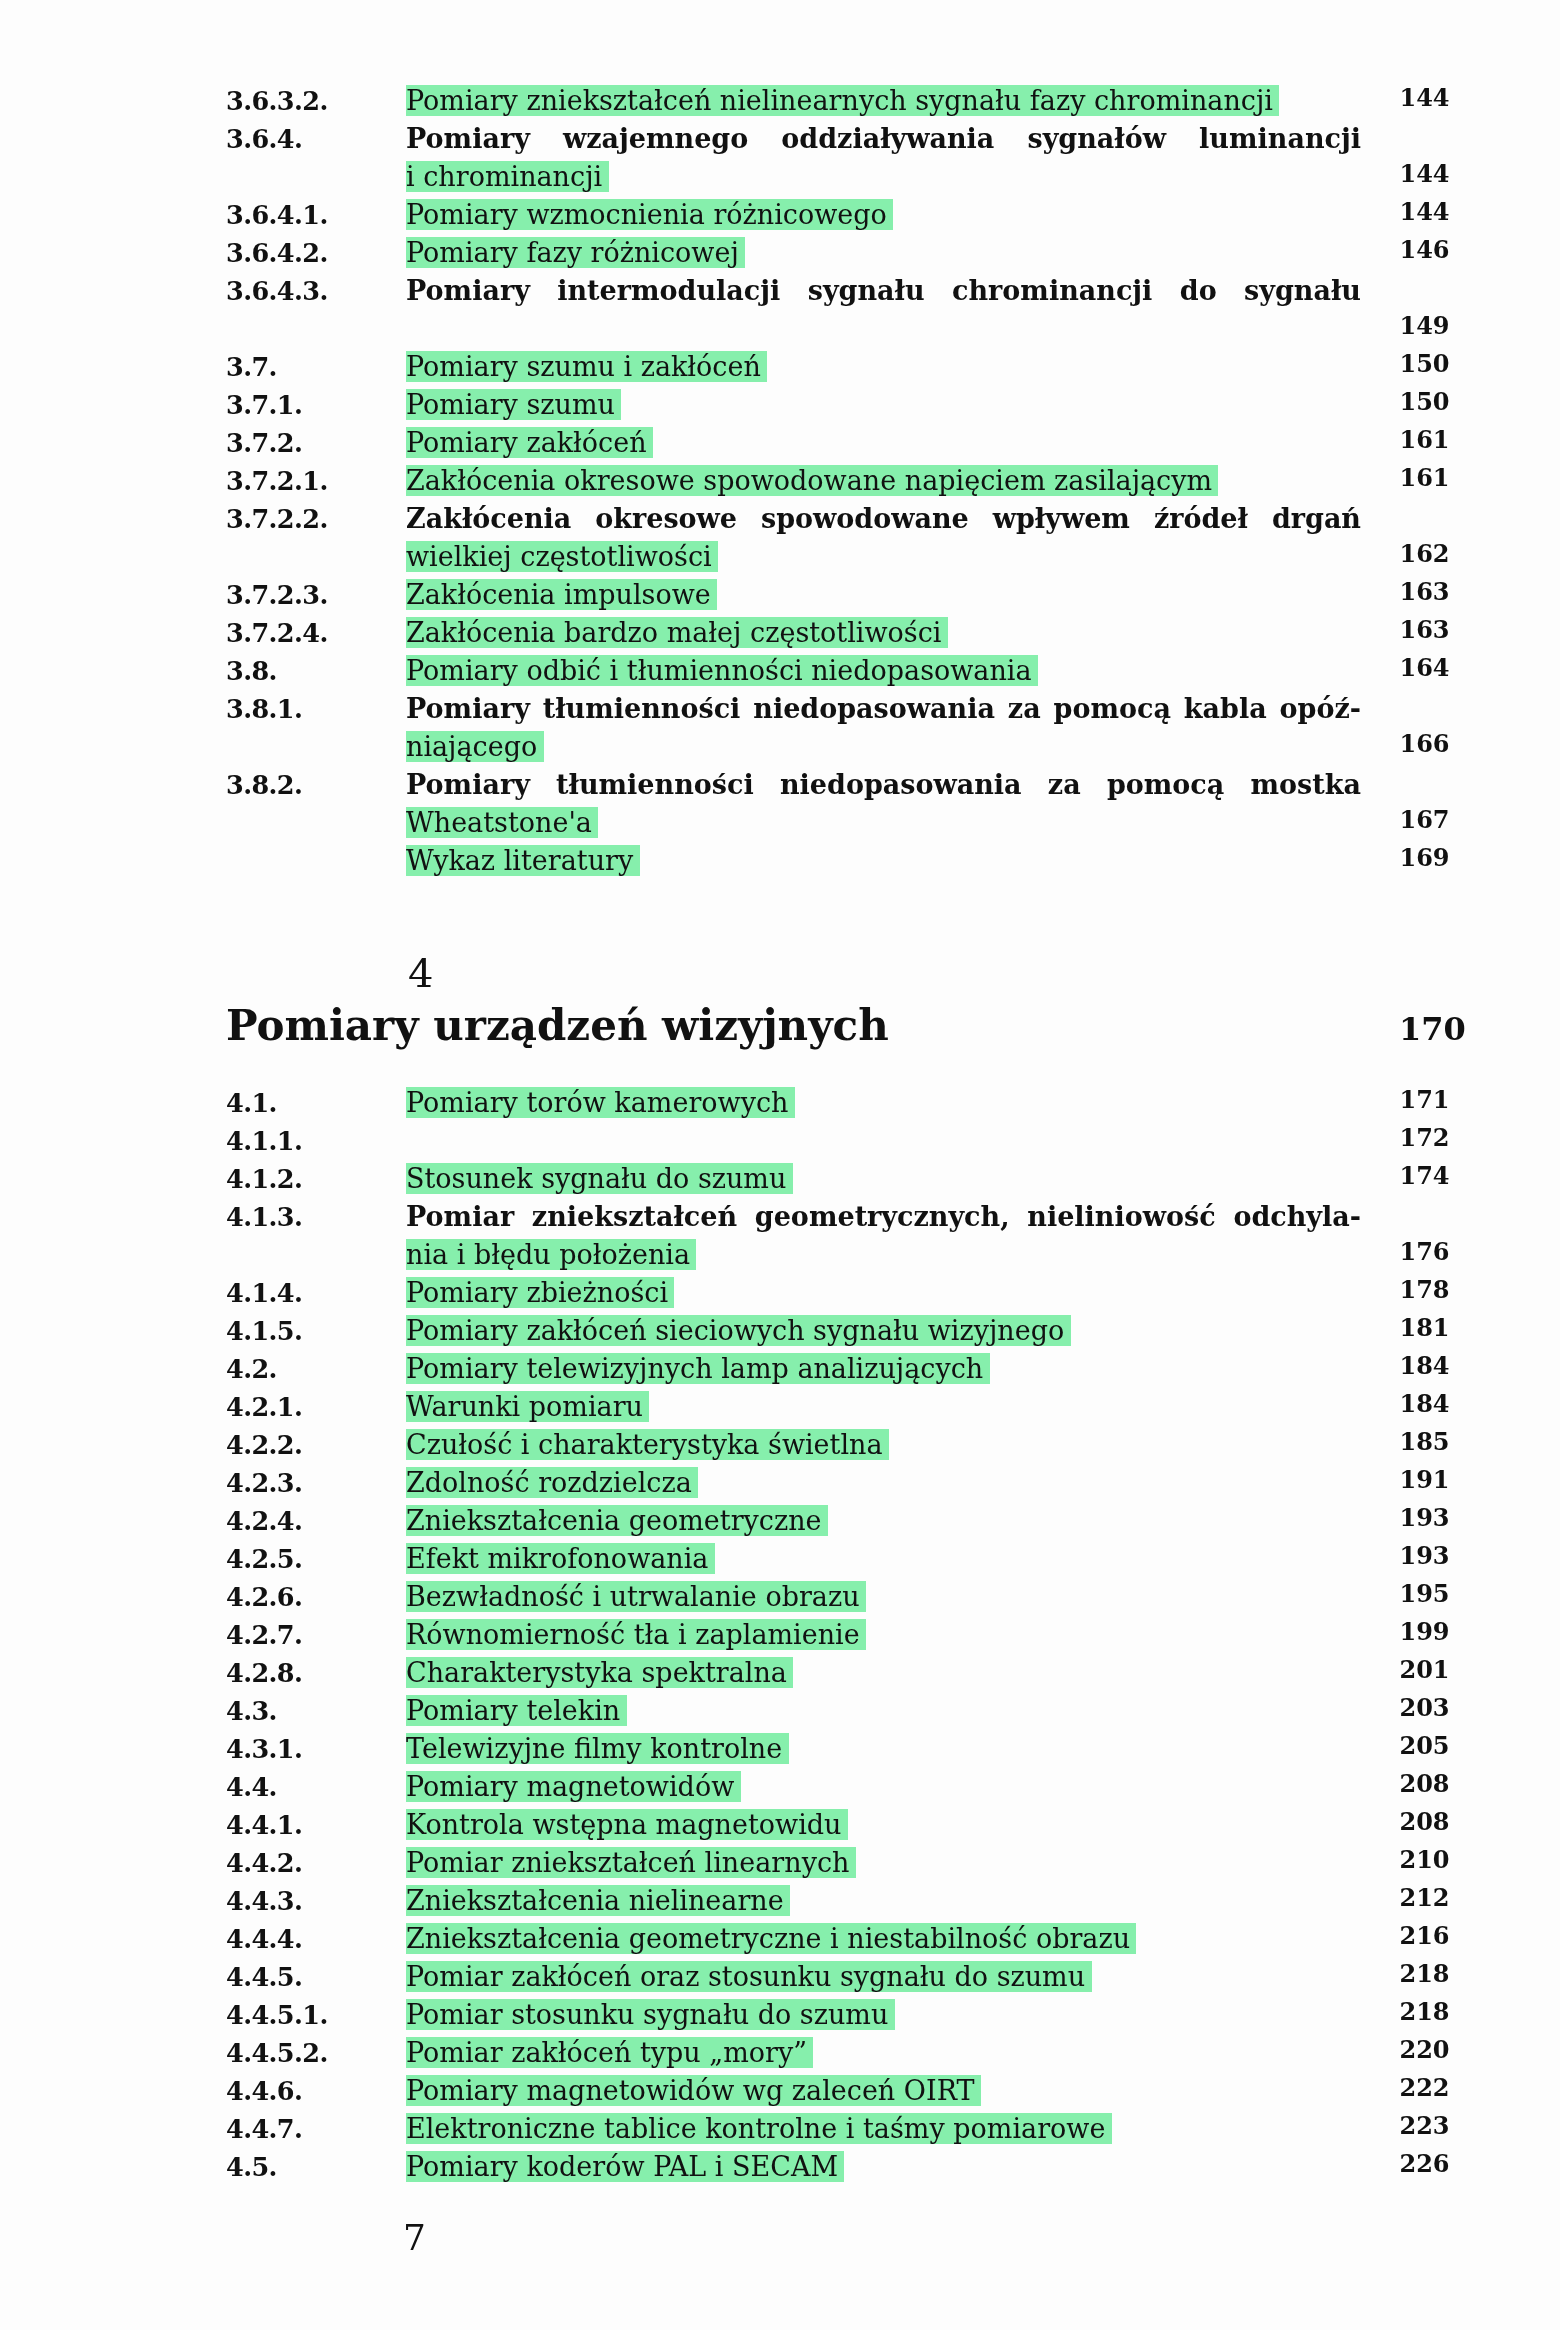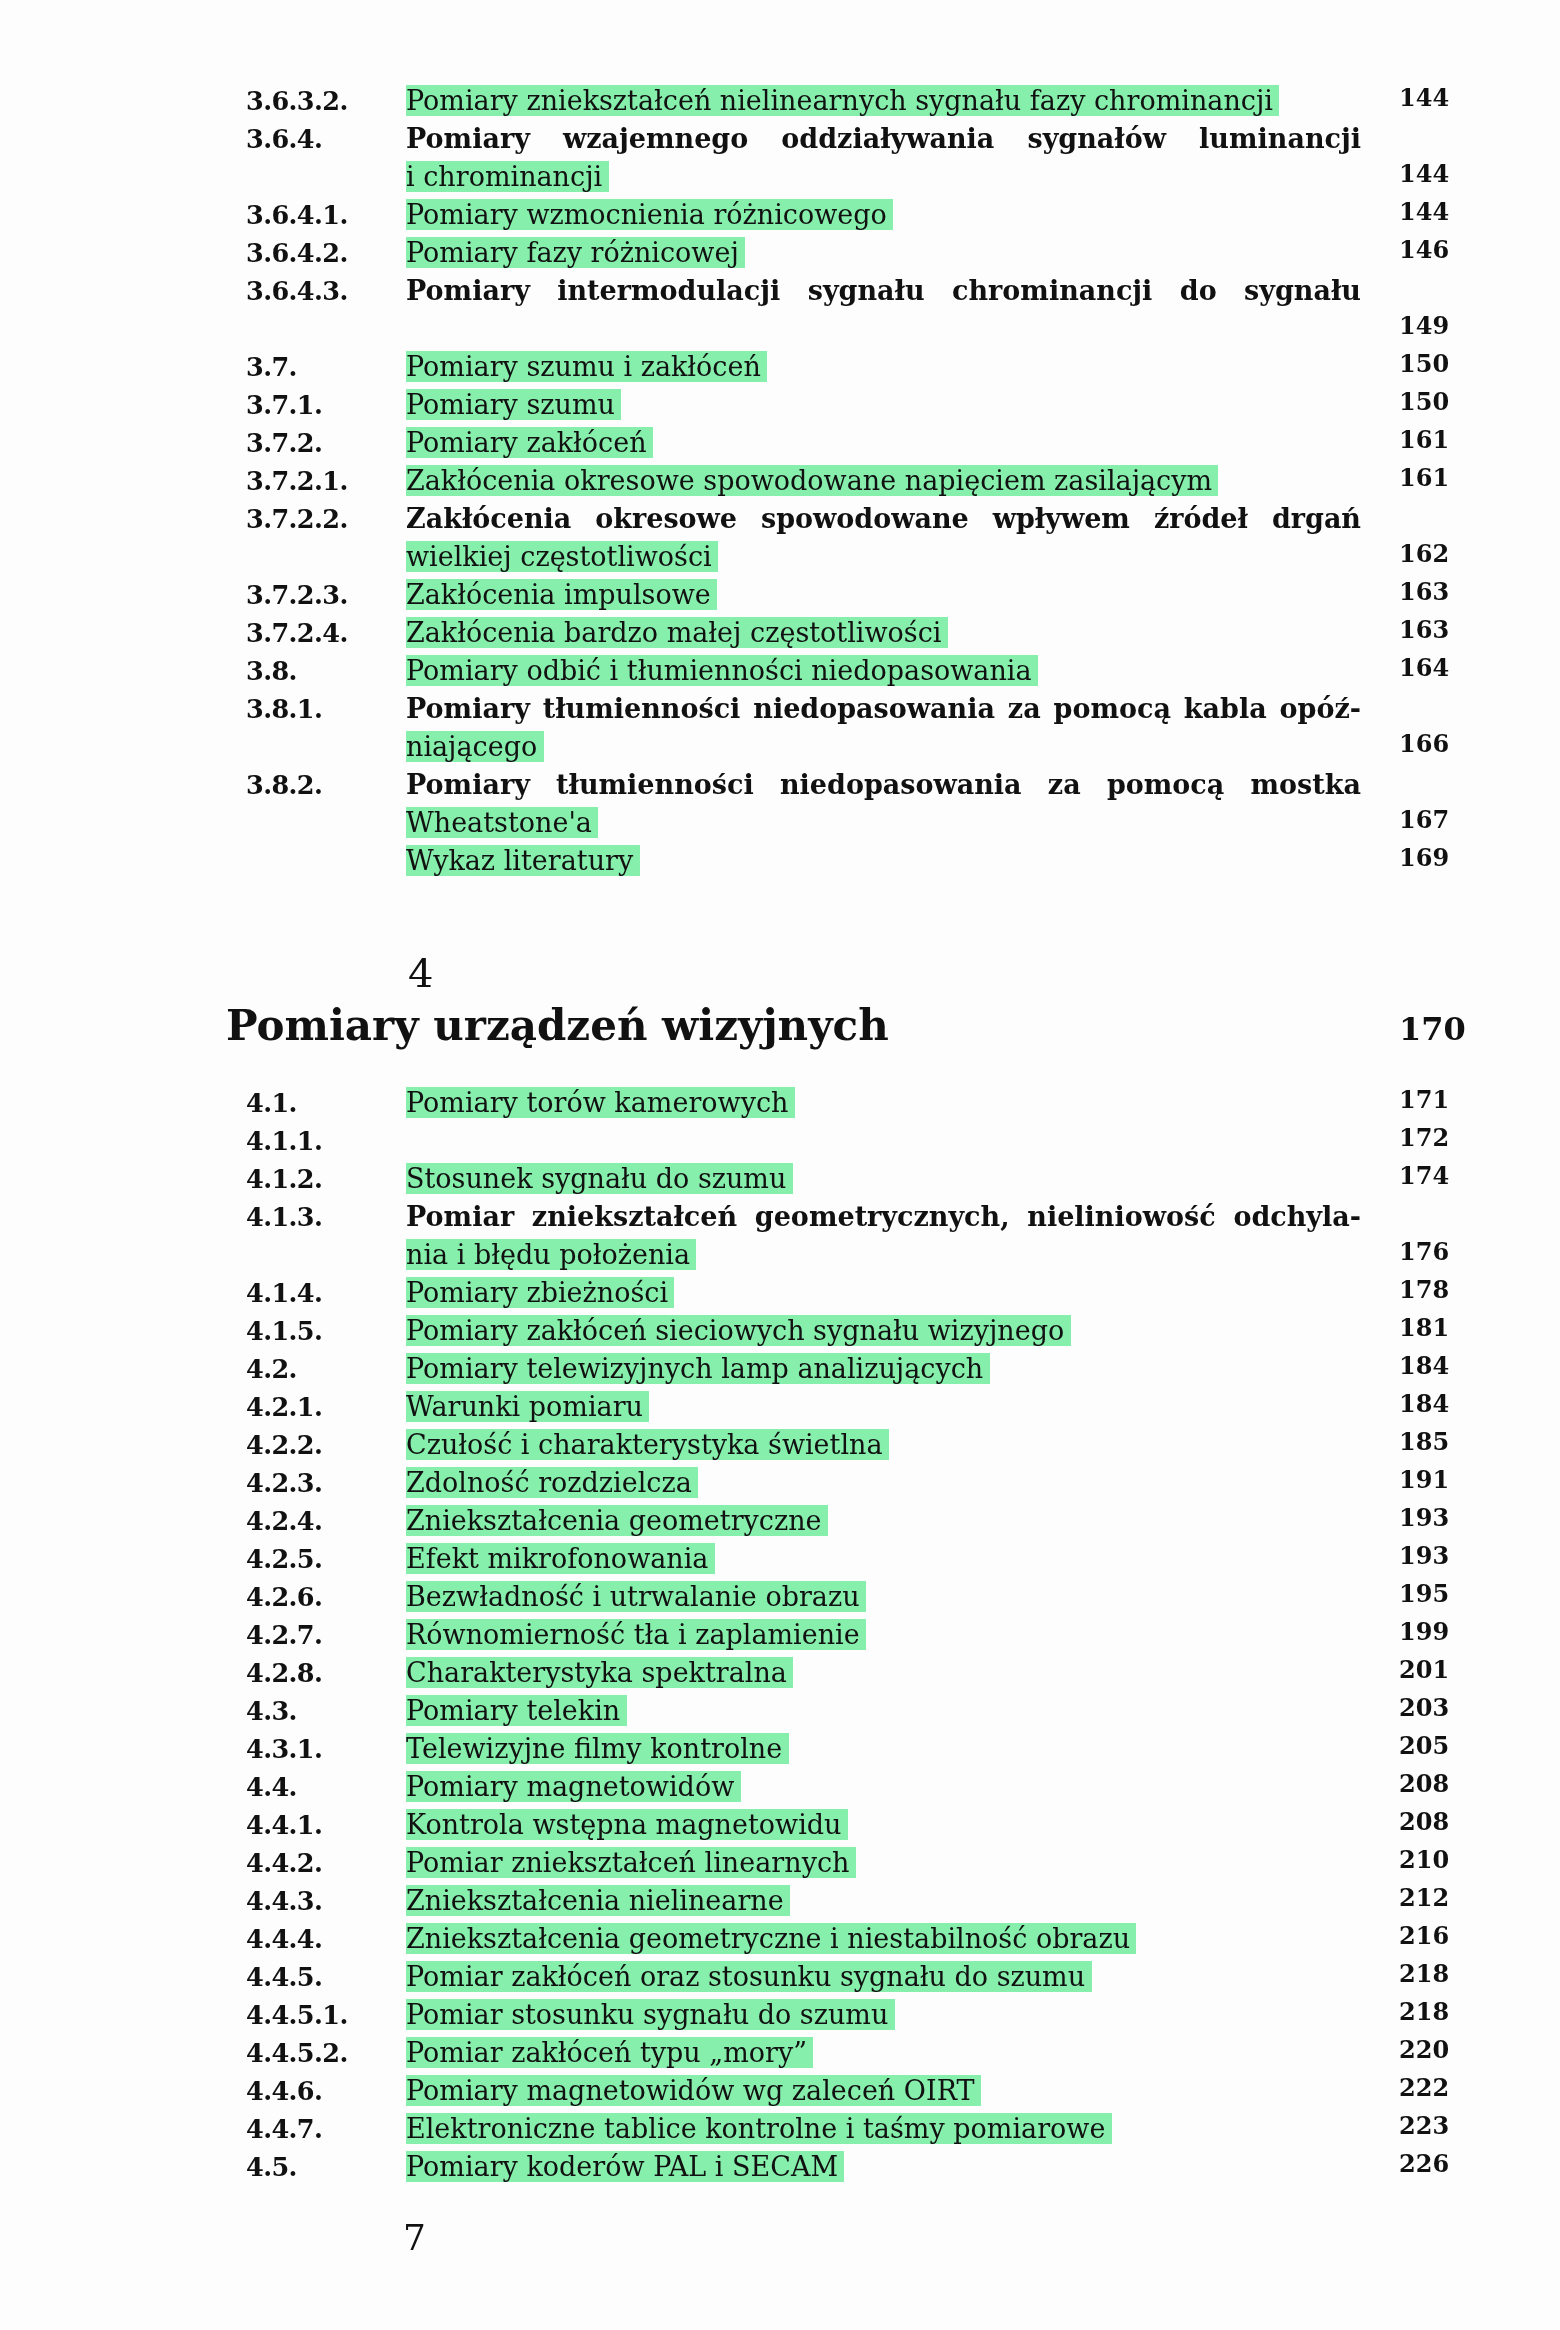--- a/index.html
+++ b/index.html
@@ -1,28 +1,28 @@
 <!DOCTYPE html>
 <html style="font-size:10.2px"><head>
 <meta charset="utf-8">
 <style>
   html, body { margin: 0; padding: 0; background: #ffffff; }
   body { width: 1561px; height: 2330px; position: relative; overflow: hidden;
          font-family: "DejaVu Serif", "Liberation Serif", serif; color: #111111; }
   .page { position: absolute; left: 0; top: 0; width: 1561px; height: 2330px; background: #fdfdfd; }
   .toc { position: absolute; left: 226px; width: 1224px; }
   .row { position: relative; height: 38px; line-height: 38px; font-size: 27px; white-space: nowrap; }
-  .num { position: absolute; left: 0; top: 0; font-weight: bold; font-size: 25.5px; letter-spacing: -0.6px; margin-left: 20px; }
+  .num { position: absolute; left: 0; top: 0; font-weight: bold; font-size: 25.5px; letter-spacing: -0.6px; }
   .title { position: absolute; left: 180px; top: 0; right: 89px; overflow: hidden; }
   .title .txt { background: #86efac; padding-right: 6.4px; position: relative; z-index: 1; }
   .title.justify { text-align: justify; text-align-last: justify; font-weight: bold; }
   .leader { position: absolute; left: 180px; right: 89px; top: 0; overflow: hidden; color: #111; letter-spacing: 0; }
   .leader::before { content: ". . . . . . . . . . . . . . . . . . . . . . . . . . . . . . . . . . . . . . . . . . . . . . . . . . . . . . ";
                     word-spacing: 12.8px; position: absolute; right: 0; white-space: nowrap; }
-  .pg { position: absolute; right: 0; top: -2.6px; width: 51px; text-align: left; font-weight: bold; font-size: 24px; }
+  .pg { position: absolute; right: 0; top: -2.6px; width: 51px; text-align: center; font-weight: bold; font-size: 24px; }
   .chapter-num { position: absolute; left: 408px; top: 950px; font-size: 40px; }
   .chapter-title { position: absolute; left: 226px; top: 1001px; width: 1224px; height: 51px; font-size: 42px; white-space: nowrap; }
   .chapter-title .txt { background: #fdfdfd; padding-right: 9px; position: relative; z-index: 1; font-weight: bold; }
   .chapter-title .leader { left: 0; right: 64px; top: 0; line-height: 51px; font-size: 27px; }
   .chapter-title .pg { top: 9px; font-size: 32px; width: 51px; right: 0; }
   .folio { position: absolute; left: 403px; top: 2217px; font-size: 36px; }
 </style>
 </head>
 <body>
 

